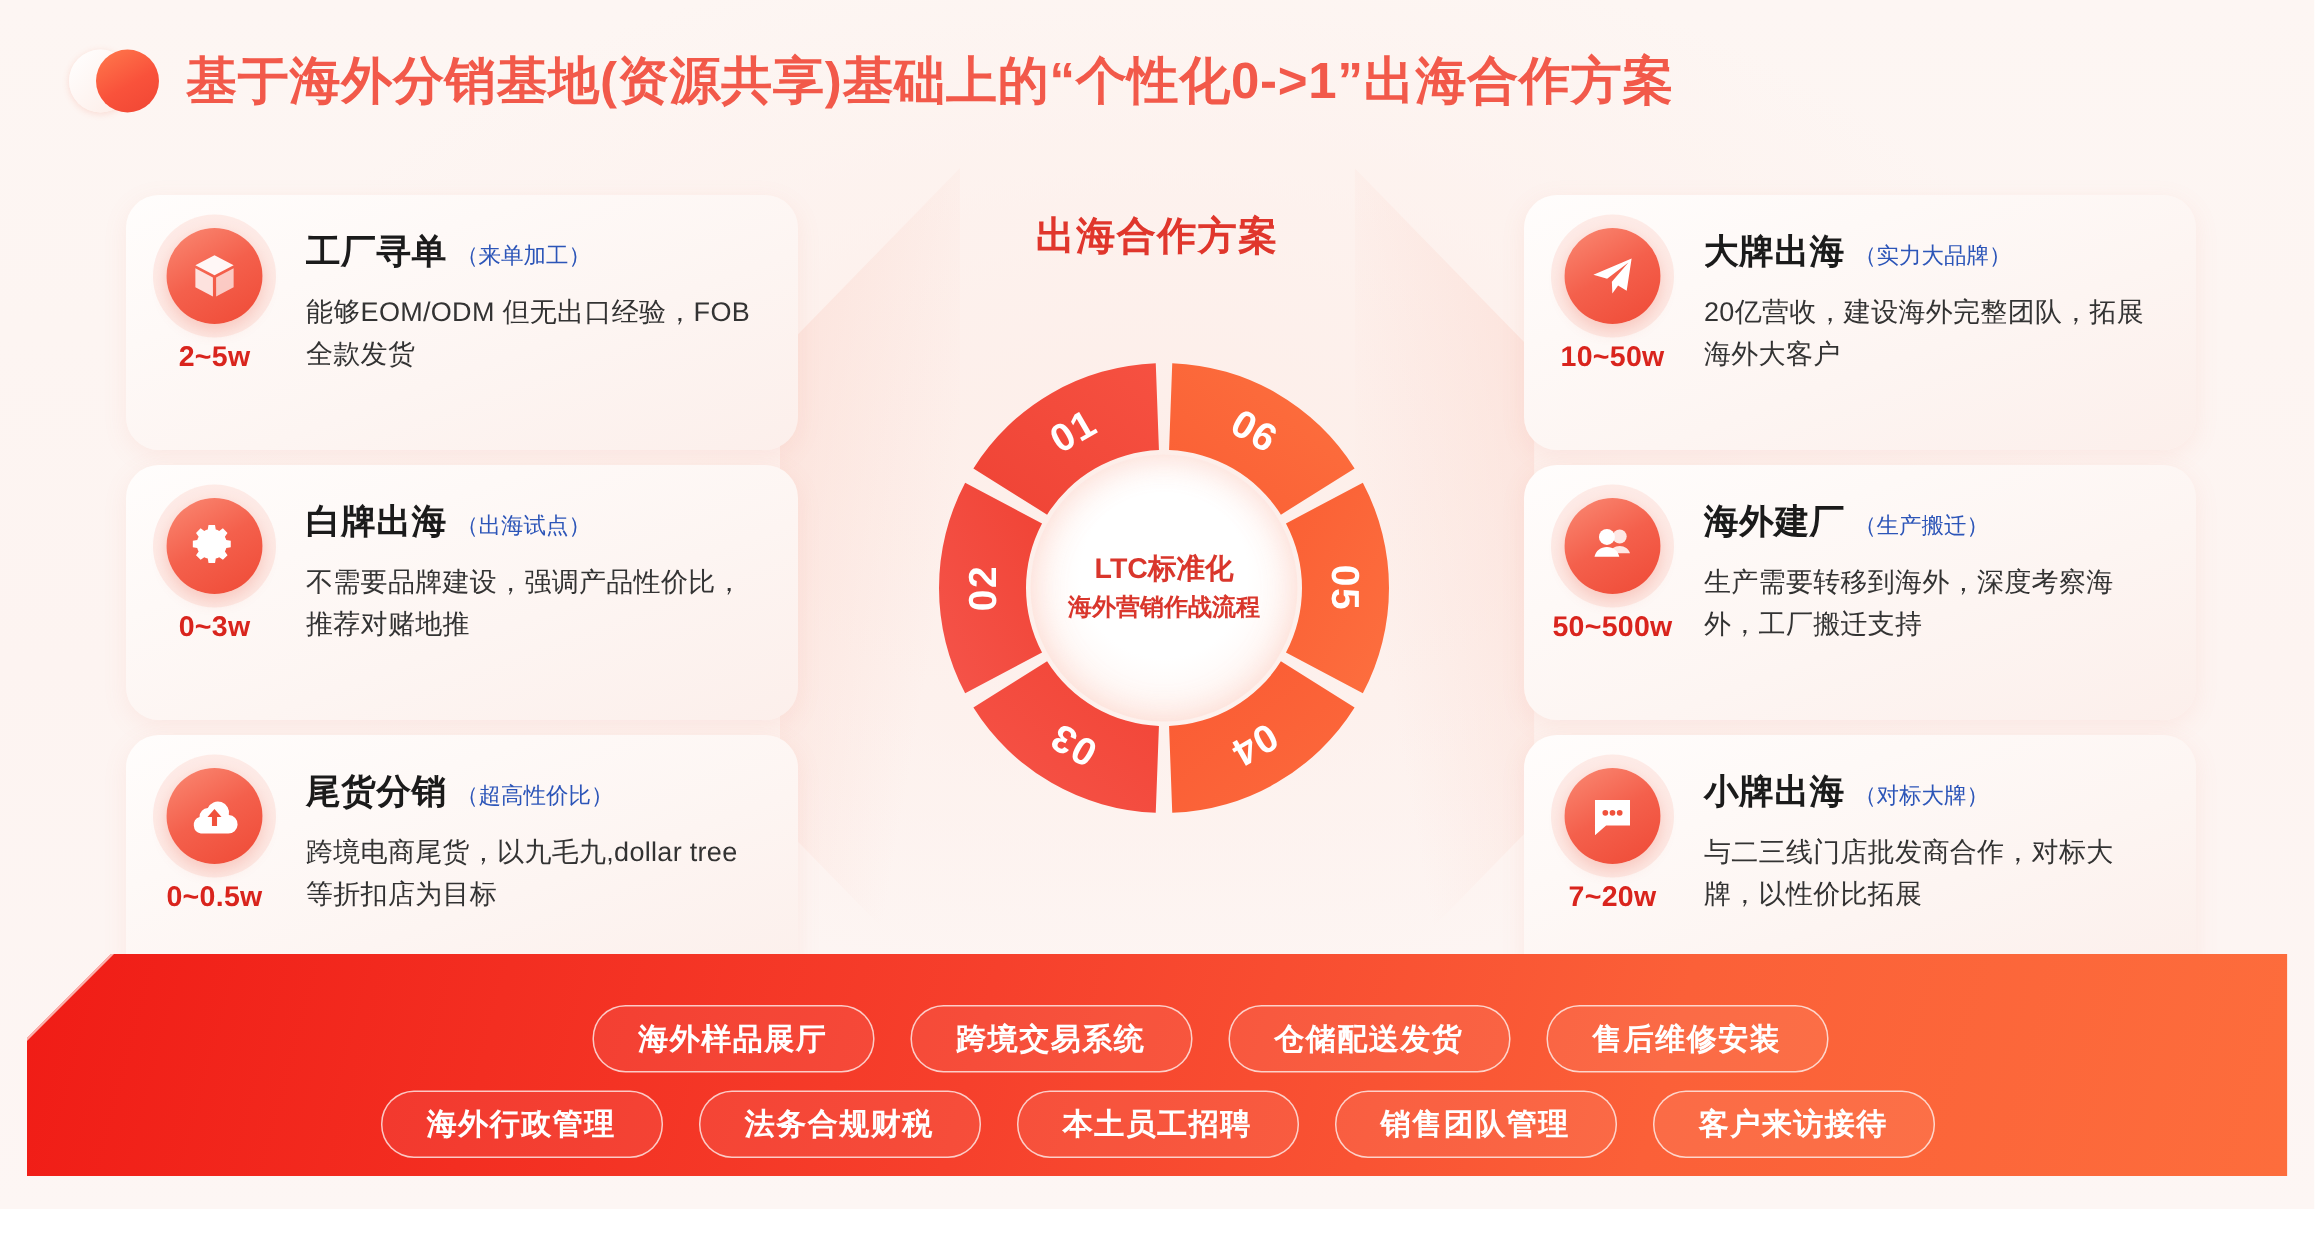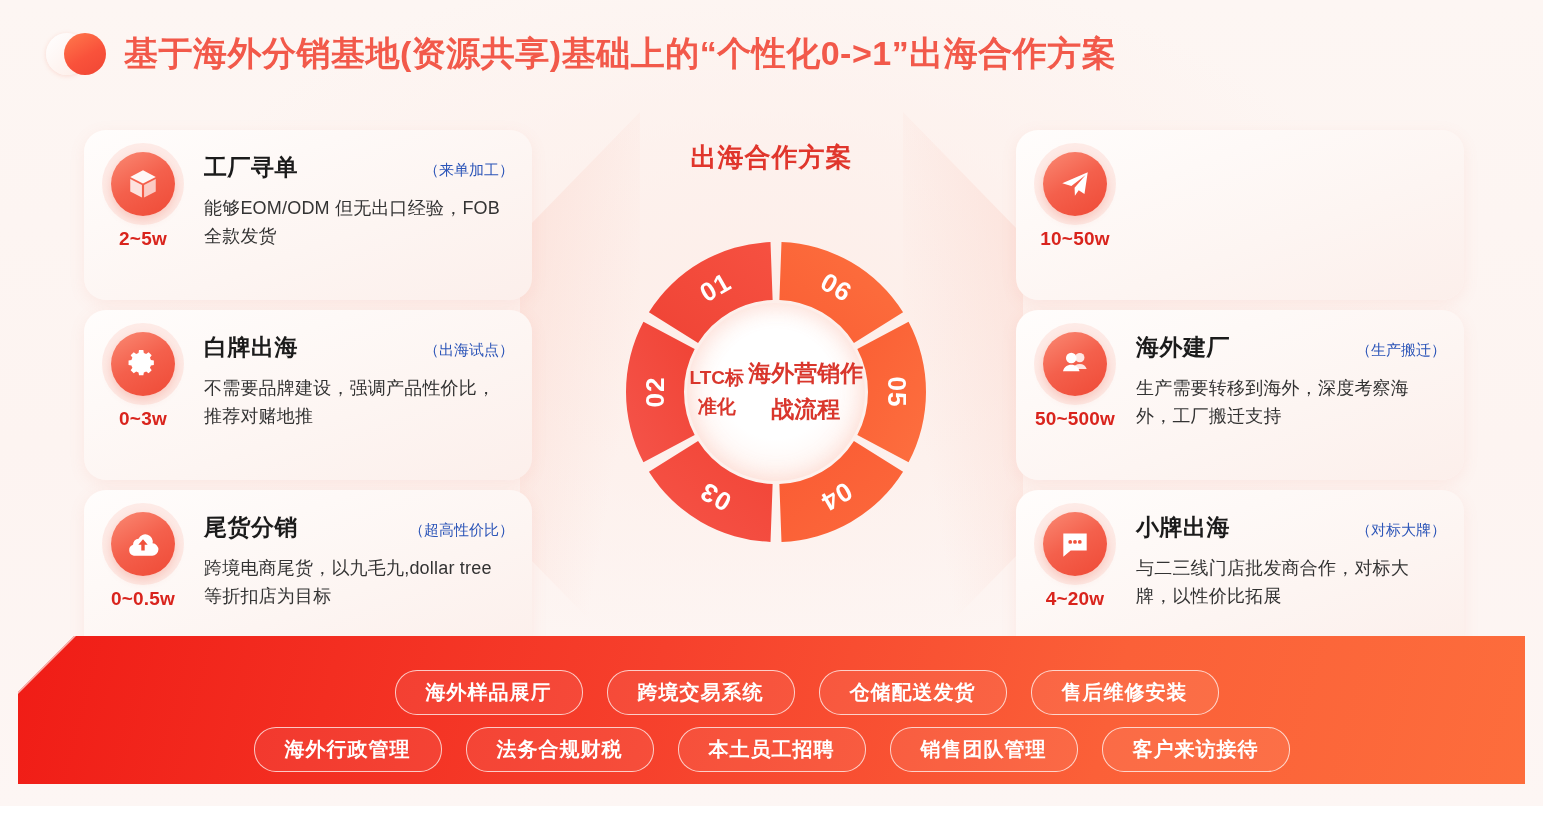--- a/index.html
+++ b/index.html
@@ -86,21 +86,21 @@
     box-shadow: 0 0 0 9px rgba(247,150,130,.16), 0 4px 10px rgba(236,92,68,.25);
     display: flex; align-items: center; justify-content: center;
     margin-bottom: 12px;
   }
   .icon-circle svg { width: 34px; height: 34px; display: block; }
   .price {
     font-size: 19px; font-weight: 700; color: #d9241d; white-space: nowrap;
     letter-spacing: .2px;
   }
   .card-body { padding: 22px 18px 0 2px; flex: 1 1 auto; }
-  .card-head { display: flex; align-items: baseline; white-space: nowrap; justify-content: space-between; }
+  .card-head { display: flex; align-items: baseline; white-space: nowrap; }
   .card-title {
     font-size: 23px; font-weight: 700; color: #1b1b1b; letter-spacing: .5px;
   }
   .card-sub { font-size: 15px; color: #2c55b8; margin-left: 6px; }
   .card-desc {
     margin-top: 12px; font-size: 18px; line-height: 1.55; color: #333;
     max-width: 300px; letter-spacing: .2px;
   }
 
   
@@ -114,25 +114,25 @@
   #donut-wrap svg { width: 360px; height: 360px; display: block; }
   .seg-num {
     font-size: 26px; font-weight: 700; fill: #ffffff;
     font-family: "Liberation Sans", sans-serif; letter-spacing: 1px;
   }
   #donut-center {
     position: absolute; left: 50%; top: 50%; transform: translate(-50%,-50%);
     width: 178px; height: 178px; border-radius: 50%;
     background: radial-gradient(circle at 50% 45%, #ffffff 42%, #fff3ef 78%, #fde4dc 100%);
     box-shadow: inset 0 0 22px rgba(248,180,162,.45);
-    display: flex; flex-direction: row; align-items: center; justify-content: center;
+    display: flex; flex-direction: column; align-items: center; justify-content: center;
     text-align: center;
   }
   #donut-center .l1 { font-size: 19px; font-weight: 700; color: #d9362c; line-height: 1.55; }
-  #donut-center .l2 { font-size: 23px; font-weight: 700; color: #d9362c; line-height: 1.55; }
+  #donut-center .l2 { font-size: 16px; font-weight: 700; color: #d9362c; line-height: 1.55; }
 
   
   #bottom {
     position: absolute; left: 18px; right: 18px; bottom: 22px; height: 148px;
     background: linear-gradient(105deg, #f01c16 0%, #f6402c 42%, #fb6038 72%, #fd6d3c 100%);
     clip-path: polygon(56px 0, 100% 0, 100% 100%, 0 100%, 0 56px);
     padding: 22px 0 0 0;
     display: flex; flex-direction: column; justify-content: center; gap: 12px;
   }
   #bottom::after {
@@ -229,20 +229,27 @@
 
   <div class="card right c1">
     <div class="card-icon-col">
       <div class="icon-circle">
         <svg viewBox="0 0 32 32">
             <path fill="#fff" d="M28 5 4 15.2l8.6 2.6L26 7.6 15.6 19.6l.3 7.4 3.6-5.1 5.4 3.4z"></path>
           </svg>
       </div>
       <div class="price">10~50w</div>
     </div>
+    <div class="card-body">
+      <div class="card-head">
+        <span class="card-title">大牌出海</span>
+        <span class="card-sub">（实力大品牌）</span>
+      </div>
+      <div class="card-desc">20亿营收，建设海外完整团队，拓展海外大客户</div>
+    </div>
   </div>
 
   <div class="card right c2">
     <div class="card-icon-col">
       <div class="icon-circle">
         <svg viewBox="0 0 32 32">
             <g fill="#fff">
               <circle cx="20.5" cy="10" r="4.4" opacity=".85"></circle>
               <path d="M20.5 16c-3.2 0-5.6 1.9-6.5 4.6h13c-.9-2.7-3.3-4.6-6.5-4.6z" opacity=".85"></path>
               <circle cx="12.5" cy="10.3" r="5"></circle>
@@ -266,21 +273,21 @@
       <div class="icon-circle">
         <svg viewBox="0 0 32 32">
             <path fill="#fff" d="M5 6h22v16H12l-7 6z"></path>
             <g fill="#f0523c">
               <circle cx="11.5" cy="14" r="1.8"></circle>
               <circle cx="16" cy="14" r="1.8"></circle>
               <circle cx="20.5" cy="14" r="1.8"></circle>
             </g>
           </svg>
       </div>
-      <div class="price">4~20w</div>
+      <div class="price">7~20w</div>
     </div>
     <div class="card-body">
       <div class="card-head">
         <span class="card-title">小牌出海</span>
         <span class="card-sub">（对标大牌）</span>
       </div>
       <div class="card-desc">与二三线门店批发商合作，对标大牌，以性价比拓展</div>
     </div>
   </div>
 

